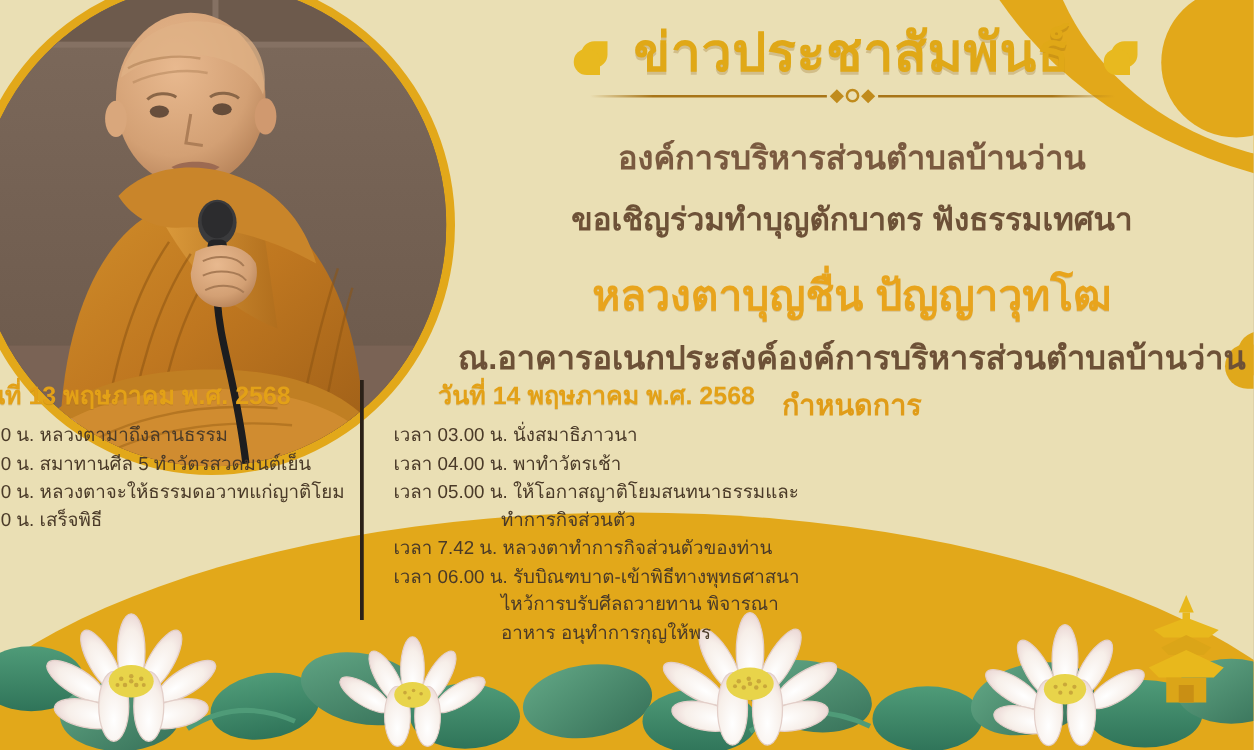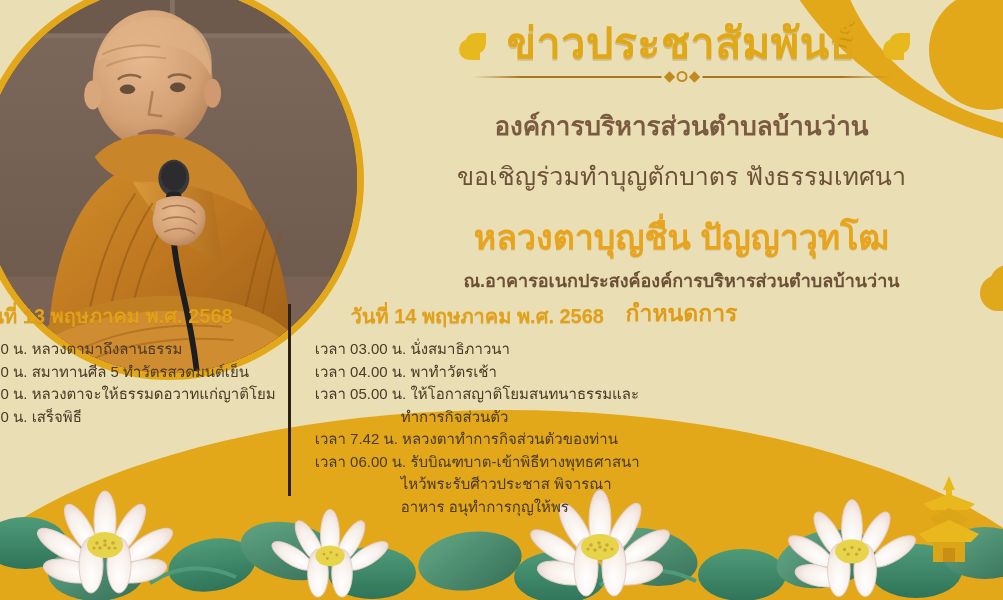--- a/index.html
+++ b/index.html
@@ -122,30 +122,30 @@
     width:11px;height:11px;border:2px solid #c08b1c;
     border-radius:50%;display:block;text-decoration:none;
     box-sizing:border-box;
   }
 
   .line-sub{
     font-size:26px;font-weight:bold;color:#7a5a40;
     margin-top:26px;line-height:1.35;white-space:nowrap;
   }
   .line-invite{
-    font-size:25px;font-weight:normal;color:#6d5137;
+    font-size:25px;font-weight:bold;color:#6d5137;
     margin-top:16px;line-height:1.35;white-space:nowrap;
   }
   .line-name{
     font-size:34px;font-weight:bold;color:#e8a41c;
     margin-top:22px;line-height:1.25;white-space:nowrap;
     text-shadow:0 1px 0 rgba(130,80,10,.2);
   }
   .line-place{
-    font-size:18px;font-weight:bold;color:#6d5137;
+    font-size:26px;font-weight:bold;color:#6d5137;
     margin-top:10px;line-height:1.35;white-space:nowrap;
   }
   .line-agenda{
     font-size:23px;font-weight:bold;color:#e09c18;
     margin-top:6px;line-height:1.3;
   }
 
   
   .schedule{
     position:absolute;left:-70px;top:300px;width:713px;
@@ -451,18 +451,18 @@
     <div class="divider"></div>
 
     <div class="col col-right">
       <div class="day-head">วันที่ 14 พฤษภาคม พ.ศ. 2568</div>
       <div class="ev">เวลา 03.00 น. นั่งสมาธิภาวนา</div>
       <div class="ev">เวลา 04.00 น. พาทำวัตรเช้า</div>
       <div class="ev">เวลา 05.00 น. ให้โอกาสญาติโยมสนทนาธรรมและ</div>
       <div class="ev cont" style="padding-left: 86px;">ทำการกิจส่วนตัว</div>
       <div class="ev">เวลา 7.42 น. หลวงตาทำการกิจส่วนตัวของท่าน</div>
       <div class="ev">เวลา 06.00 น. รับบิณฑบาต-เข้าพิธีทางพุทธศาสนา</div>
-      <div class="ev cont" style="padding-left: 86px;">ไหว้พระรับศีาวประชาส พิจารณา</div>
+      <div class="ev cont" style="padding-left: 86px;">ไหว้การบรับศีลถวายทาน พิจารณา</div>
       <div class="ev cont" style="padding-left: 86px;">อาหาร อนุทำการกุญให้พร</div>
     </div>
   </div>
 
 </div>
 
 </body></html>

